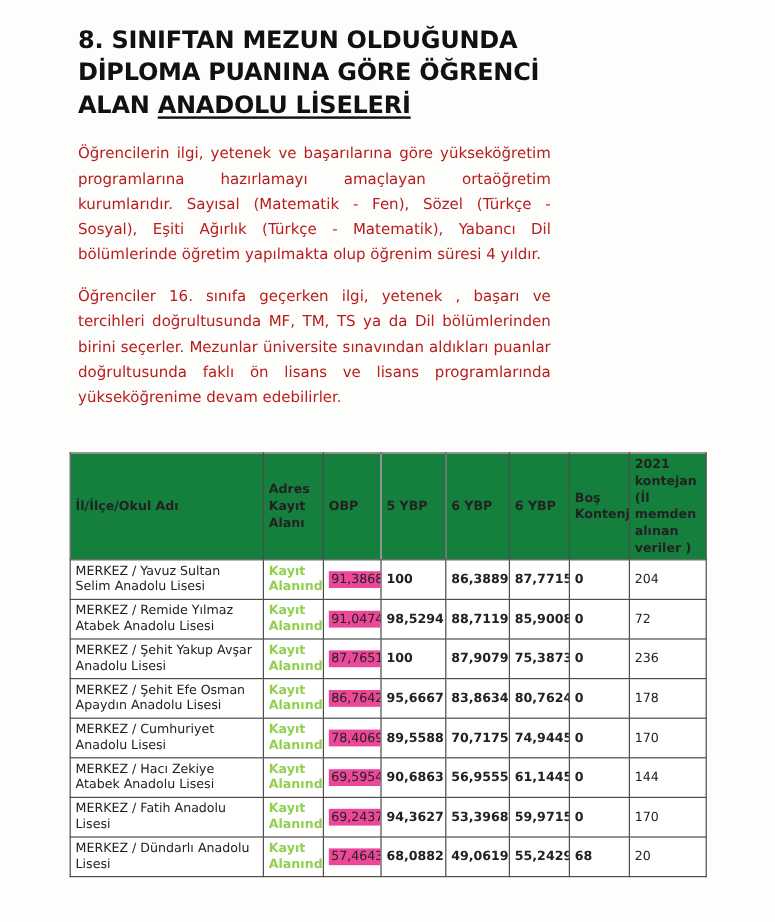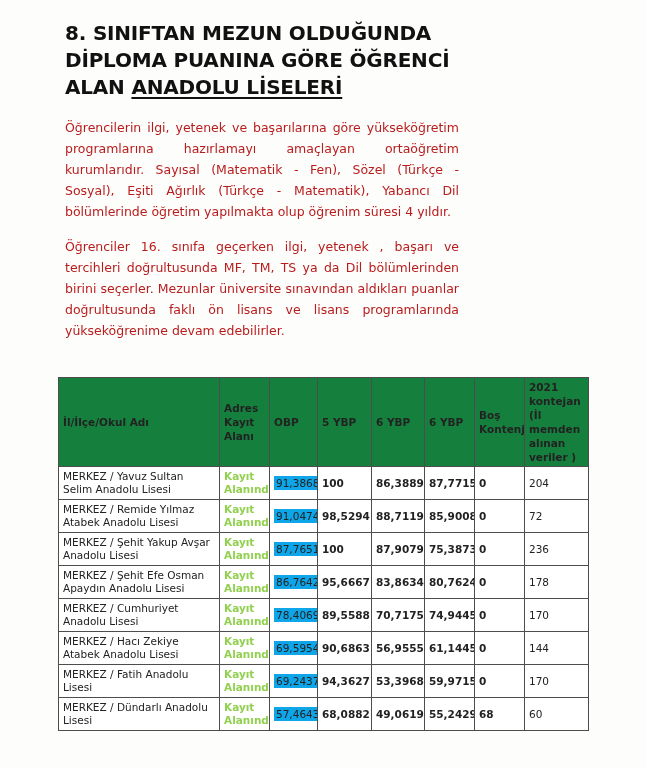--- a/index.html
+++ b/index.html
@@ -66,21 +66,21 @@
     text-align: left;
     background: #fff;
   }
   td.shaded { background: #e3e9f2; font-weight: bold; }
   td.adres {
     text-align: center;
     color: #92d050;
     font-weight: bold;
     background: #e3e9f2;
   }
-  .hl { background: #0ea5e9; padding: 1px 2px; margin-top: 24px; }
+  .hl { background: #ec4899; padding: 1px 2px; margin-top: 24px; }
 </style>
 </head>
 <body>
 
 <div class="page">
 
   <h1 class="doc-title"><span>8. SINIFTAN MEZUN OLDUĞUNDA DİPLOMA PUANINA GÖRE ÖĞRENCİ ALAN </span><span class="u">ANADOLU LİSELERİ</span></h1>
 
   <p class="body-par">Öğrencilerin ilgi, yetenek ve başarılarına göre yükseköğretim programlarına hazırlamayı amaçlayan ortaöğretim kurumlarıdır. Sayısal (Matematik - Fen), Sözel (Türkçe - Sosyal), Eşiti Ağırlık (Türkçe - Matematik), Yabancı Dil bölümlerinde öğretim yapılmakta olup öğrenim süresi 4 yıldır.</p>
   <p class="body-par">Öğrenciler 16. sınıfa geçerken ilgi, yetenek , başarı ve tercihleri doğrultusunda MF, TM, TS ya da Dil bölümlerinden birini seçerler. Mezunlar üniversite sınavından aldıkları puanlar doğrultusunda faklı ön lisans ve lisans programlarında yükseköğrenime devam edebilirler.</p>
@@ -180,18 +180,18 @@
         <td>170</td>
       </tr>
       <tr>
         <td>MERKEZ / Dündarlı Anadolu Lisesi</td>
         <td class="adres">Kayıt Alanında</td>
         <td><span class="hl">57,4643</span></td>
         <td class="shaded">68,0882</td>
         <td class="shaded">49,0619</td>
         <td class="shaded">55,2429</td>
         <td class="shaded">68</td>
-        <td>60</td>
+        <td>20</td>
       </tr>
     </tbody>
   </table>
 
 </div>
 
 </body></html>

